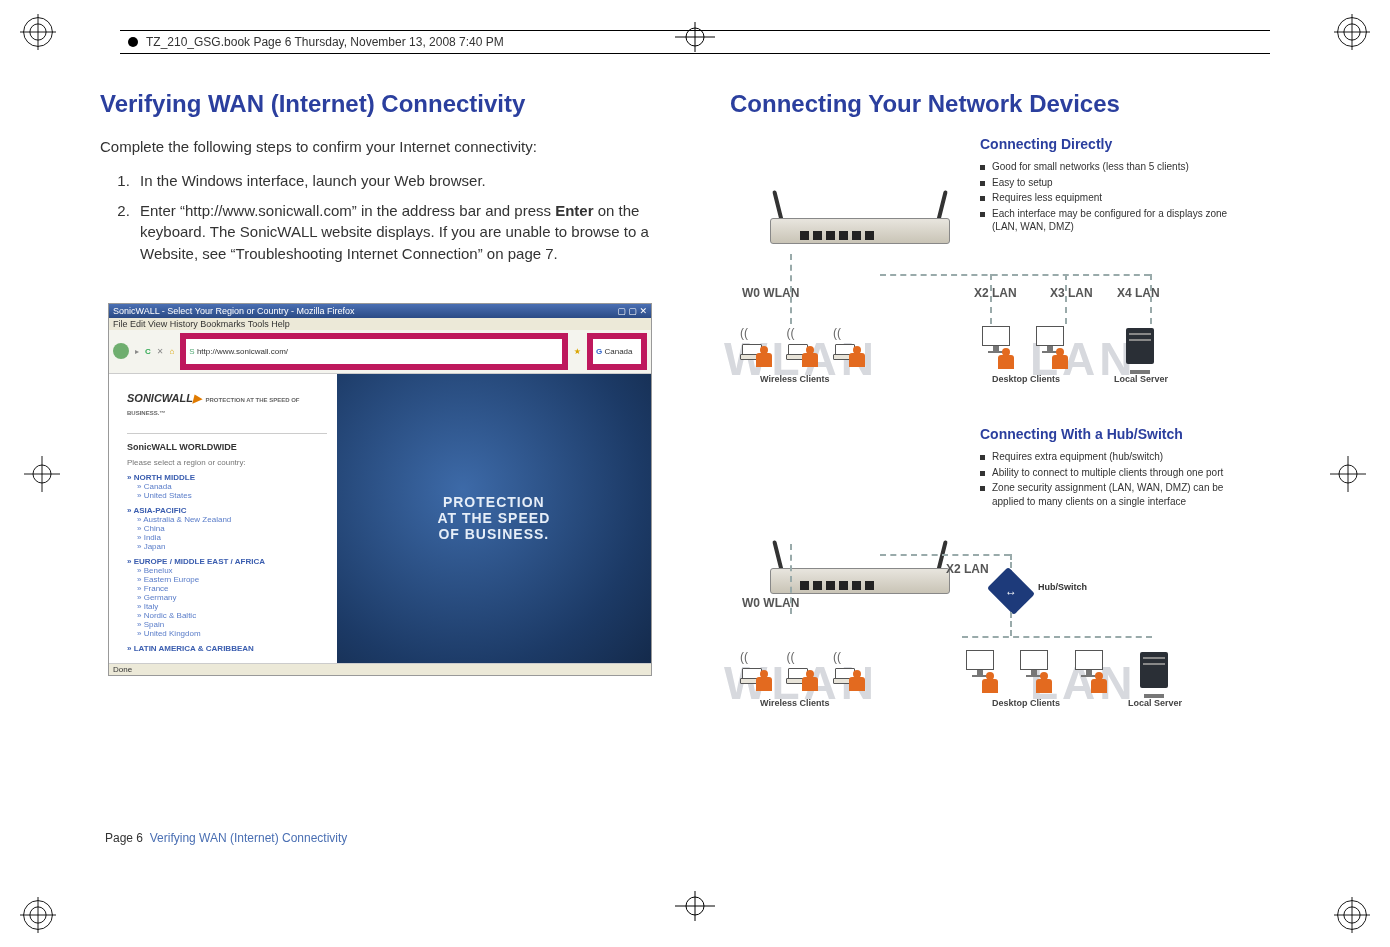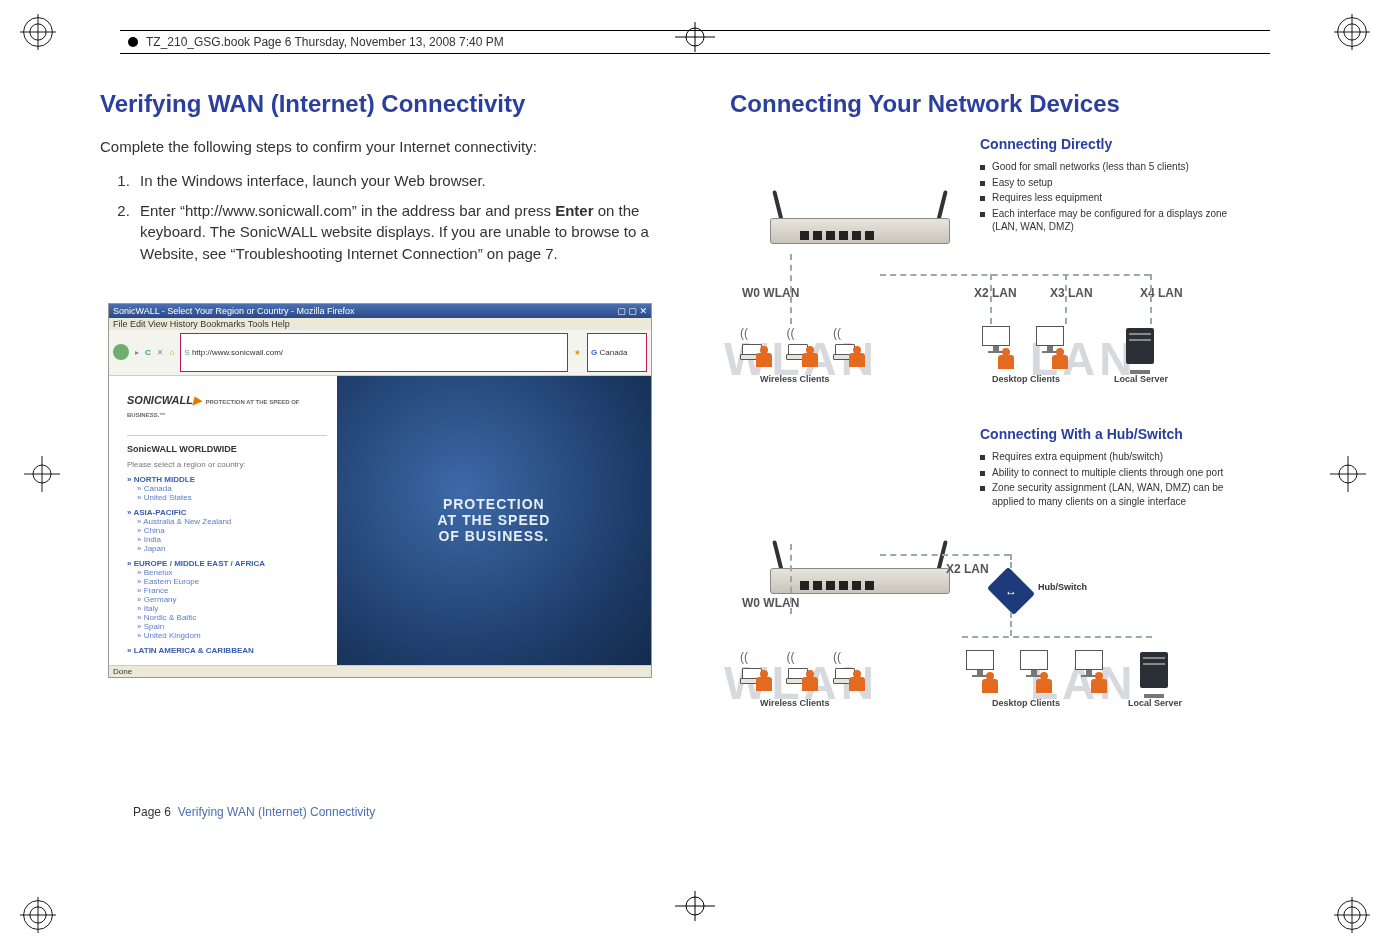--- a/index.html
+++ b/index.html
@@ -81,21 +81,21 @@
     .ss-menubar { background:#ece9d8; font-size:9px; padding:1px 4px; }
     .ss-toolbar {
       background:#f4f4ee;
       padding:3px 4px;
       display:flex;
       align-items:center;
       gap:6px;
       border-bottom:1px solid #ccc;
     }
     .ss-toolbar .nav-btn { width:16px; height:16px; border-radius:50%; background:#7a9; display:inline-block; }
-    .ss-url { flex:1; background:#fff; border:1px solid #be185d; font-size:8px; padding:14px 3px; }
+    .ss-url { flex:1; background:#fff; border:6px solid #be185d; font-size:8px; padding:8px 3px; }
     .ss-content { display:flex; background:#fff; min-height:240px; }
     .ss-left { width: 42%; padding:18px 10px 10px 18px; }
     .ss-logo { font-weight:bold; font-style:italic; font-size:11px; color:#333; }
     .ss-logo .tag { font-size:6px; color:#666; margin-left:4px; font-style:normal;}
     .ss-hr { border-top:1px solid #ccc; margin:16px 0 8px; }
     .ss-worldwide { font-weight:bold; font-size:9px; color:#333; }
     .ss-prompt { font-size:8px; color:#777; margin:6px 0 4px; }
     .ss-region-h { font-size:8px; color:#3a5daf; font-weight:bold; margin-top:6px; }
     .ss-region-h::before { content:"» "; }
     .ss-sub { font-size:8px; color:#5a7dc9; margin-left:10px; }
@@ -110,24 +110,23 @@
       align-items:center;
       font-weight:bold;
       font-size:14px;
       letter-spacing:1px;
       text-align:center;
       position:relative;
     }
     .ss-status { background:#ece9d8; font-size:8px; padding:1px 4px; border-top:1px solid #ccc; }
     .footer {
       position: absolute;
-      bottom: 128px;
+      bottom: 102px;
       left: 105px;
       font-size: 12px;
-      margin-left: 28px;
     }
     .footer .pg { color:#333; }
     .footer .sec { color:#4a6fb3; }
     
     .diagram { position:relative; flex:1; }
     .diag-block {
       position: absolute;
       font-family: "Segoe UI", Arial, sans-serif;
     }
     .sub-h {
@@ -351,21 +350,21 @@
             <span></span>
             <span></span>
             <span></span>
             <span></span>
             <span></span>
           </div>
       </div>
       <div class="port-label" style="top:150px; left:12px">W0 WLAN</div>
       <div class="port-label" style="top:150px; left:244px">X2 LAN</div>
       <div class="port-label" style="top:150px; left:320px">X3 LAN</div>
-      <div class="port-label" style="top:150px; left:410px">X4 LAN</div>
+      <div class="port-label" style="top:150px; left:387px">X4 LAN</div>
 
       <div class="conn-line" style="top:118px; left:60px; height:70px"></div>
       <div class="conn-line h" style="top:138px; left:150px; width:270px"></div>
       <div class="conn-line" style="top:138px; left:260px; height:50px"></div>
       <div class="conn-line" style="top:138px; left:335px; height:50px"></div>
       <div class="conn-line" style="top:138px; left:420px; height:50px"></div>
 
       <div class="bg-band" style="top:196px; left:-6px">WLAN</div>
       <div class="wireless-group" style="top:190px; left:6px">
         <span class="wclient"><span class="wave">((</span><div class="lap"></div><div class="person">

